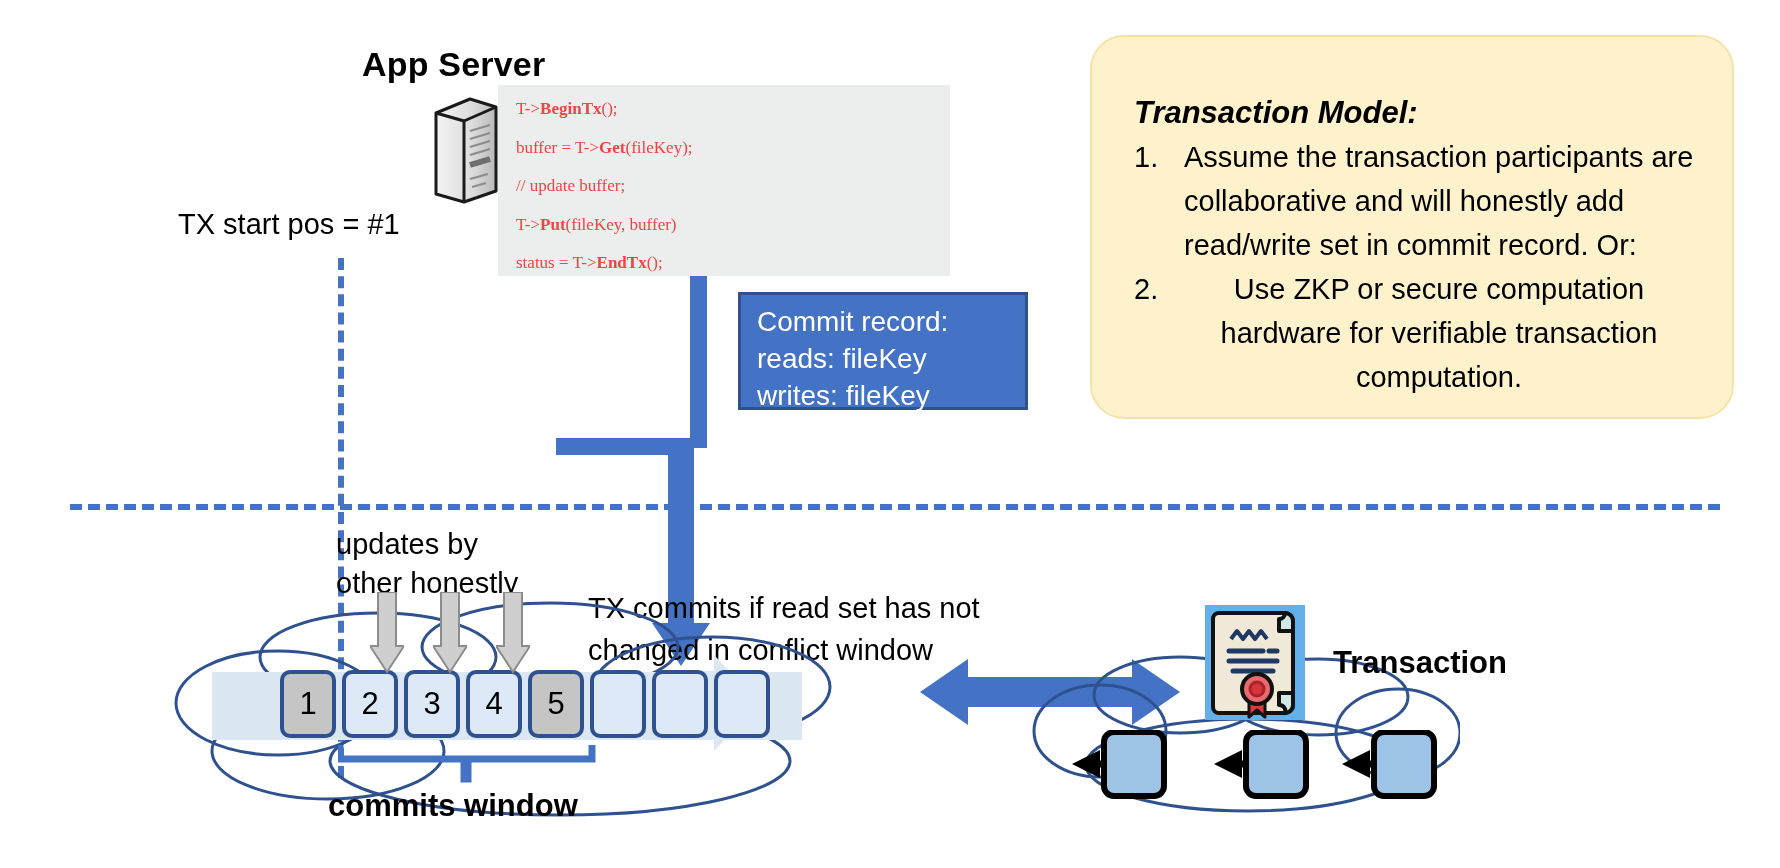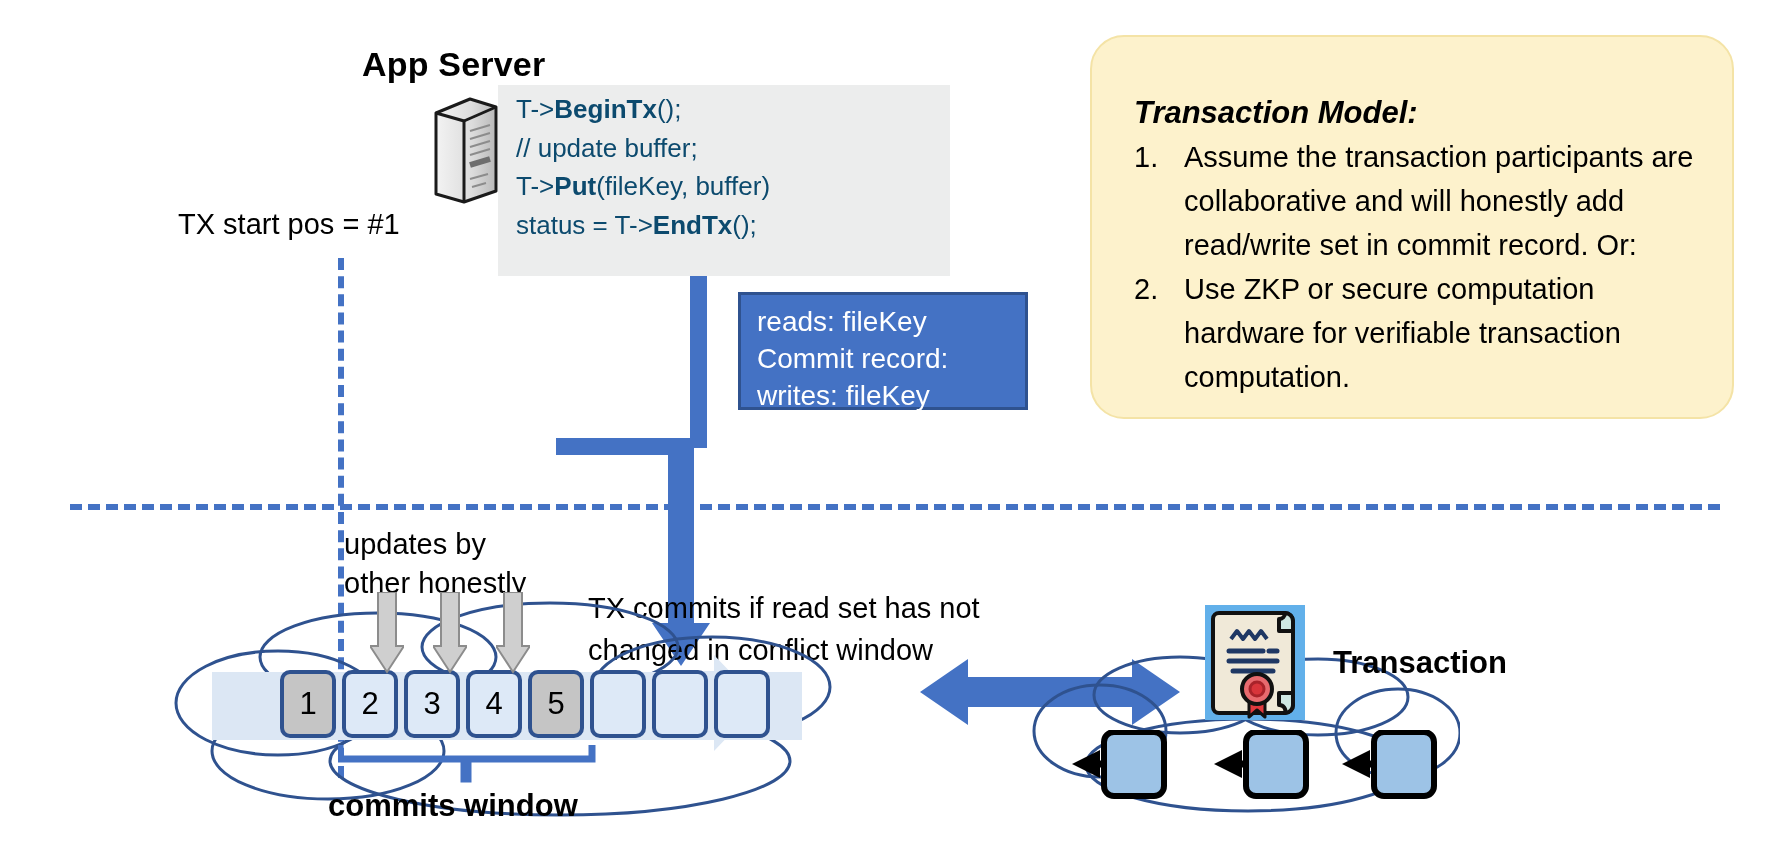--- a/index.html
+++ b/index.html
@@ -31,24 +31,25 @@
   #server-icon { left: 430px; top: 95px; width: 72px; height: 110px; }
 
   #code-box {
     left: 498px; top: 85px;
     width: 452px; height: 191px;
     background: #eceded;
   }
   #code-lines {
     left: 516px; top: 90px;
     width: 440px;
-    font-size: 26px;
+    font-size: 17px;
     line-height: 38.5px;
-    color: #0c4a6e;
-    white-space: nowrap;
+    color: #ef4444;
+    white-space: nowrap;
+    font-family: Liberation Serif, serif;
   }
   #code-lines b { font-weight: bold; }
 
   
   #tx-start-label {
     left: 178px; top: 208px;
     font-size: 29px;
     white-space: nowrap;
   }
   #tx-start-line {
@@ -87,21 +88,21 @@
 
   
   #divider {
     left: 70px; top: 504px;
     width: 1650px; height: 0;
     border-top: 6px dashed #4472c4;
   }
 
   
   #updates-label {
-    left: 344px; top: 525px;
+    left: 336px; top: 525px;
     font-size: 29px;
     line-height: 39px;
     white-space: nowrap;
   }
   #tx-commits-label {
     left: 588px; top: 587px;
     font-size: 29px;
     line-height: 42px;
     white-space: nowrap;
   }
@@ -191,48 +192,49 @@
       <g stroke="#8c8c8c" stroke-width="2" fill="none">
         <path d="M40 84 L58 79"></path>
           <path d="M42 92 L56 88"></path>
       </g>
     </svg>
   </div>
 
   <div class="abs" id="code-box"></div>
   <div class="abs" id="code-lines">
     <div><span>T-&gt;</span><b>BeginTx</b><span>();</span></div>
+    <div><span>buffer = T-&gt;</span><b>Get</b><span>(fileKey);</span></div>
     <div><span>// update buffer;</span><b></b><span></span></div>
     <div><span>T-&gt;</span><b>Put</b><span>(fileKey, buffer)</span></div>
     <div><span>status = T-&gt;</span><b>EndTx</b><span>();</span></div>
   </div>
 
   <div class="abs" id="tx-start-label">TX start pos = #1</div>
   <div class="abs" id="tx-start-line"></div>
 
   <div class="abs" id="commit-connector-v"></div>
   <div class="abs" id="commit-record-box">
     <div id="commit-record-text">
+      <div>Commit record:</div>
       <div>reads: fileKey</div>
-      <div>Commit record:</div>
       <div>writes: fileKey</div>
     </div>
   </div>
 
   <div class="abs" style="left:1090px; top:35px; width:640px; height:380px;
         background:#fdf2cc; border:2px solid #f4e3a6; border-radius:34px;">
     <div style="position:absolute; left:42px; top:48px; width:560px;margin-top:10px;">
       <div style="font-size:31px; font-style:italic; font-weight:bold; margin-bottom:4px;">Transaction Model:</div>
       <div style="display:flex; gap:16px; font-size:29px; line-height:44px; margin-top:2px;">
         <span style="flex:none; width:34px;">1.</span>
         <span style="flex:1;">Assume the transaction participants are collaborative and will honestly add read/write set in commit record.  Or:</span>
       </div>
       <div style="display:flex; gap:16px; font-size:29px; line-height:44px;">
         <span style="flex:none; width:34px;">2.</span>
-        <span style="flex:1;">Use ZKP or secure computation hardware for verifiable transaction computation.</span>
+        <span style="flex:1;text-align:center;">Use ZKP or secure computation hardware for verifiable transaction computation.</span>
       </div>
     </div>
   </div>
 
   <div class="abs" id="divider"></div>
 
   <div class="abs" id="commit-arrow">
     <svg width="160" height="250" viewBox="0 0 160 250">
       <path d="M0 0 L0 17 L138 17 L138 0 Z" fill="#4472c4"></path>
       <path d="M126 8 L152 8 L152 185 L168 185 L139 228 L110 185 L126 185 Z" transform="translate(-14,0)" fill="#4472c4"></path>

